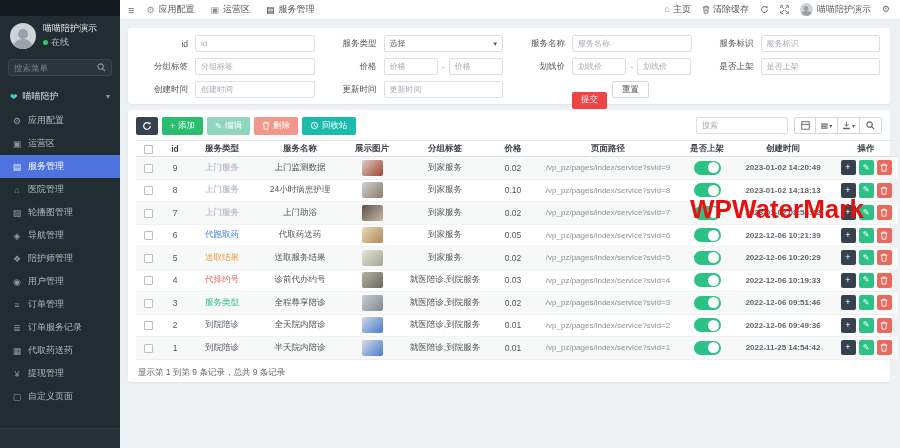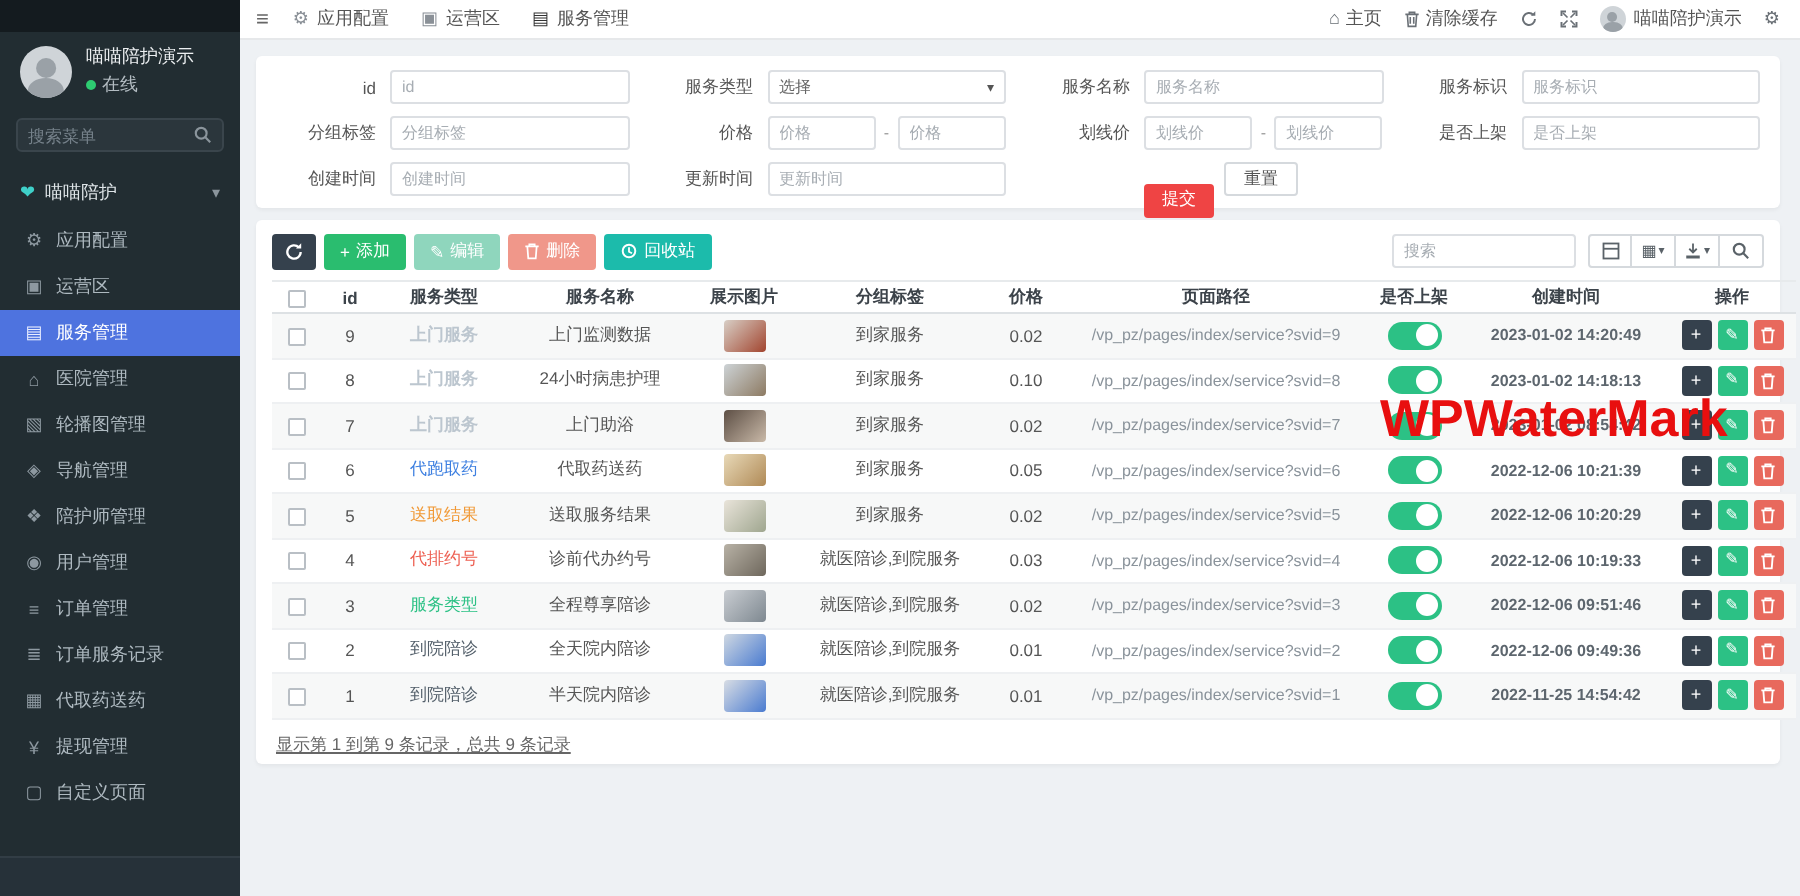--- a/index.html
+++ b/index.html
@@ -115,21 +115,21 @@
     display:inline-block; vertical-align:middle; cursor:pointer; }
   .toggle .knob { position:absolute; right:1.5px; top:1.5px; width:11px; height:11px;
     border-radius:50%; background:#fff; }
   .ops { display:flex; gap:3px; justify-content:center; }
   .op-btn { width:15px; height:15px; border:none; border-radius:2px; color:#fff; font-size:9px;
     line-height:1; display:flex; align-items:center; justify-content:center; cursor:pointer; padding:0; }
   .op-move { background:#35414d; }
   .op-edit { background:#2cc185; font-size:8px; }
   .op-del  { background:#e8695d; }
 
-  .tbl-summary { font-size:8.5px; color:#666; padding:7px 2px;text-decoration:underline; }
+  .tbl-summary { font-size:8.5px; color:#666; padding:7px 2px; }
 
   
   .wm { position:absolute; left:690px; top:194px; font-size:26px; font-weight:bold;
     color:#e80f0f; z-index:50; letter-spacing:0px; pointer-events:none;
     font-family:"Liberation Sans","DejaVu Sans",sans-serif; }
 
   svg.ic { display:block; }
 </style>
 </head>
 <body>

